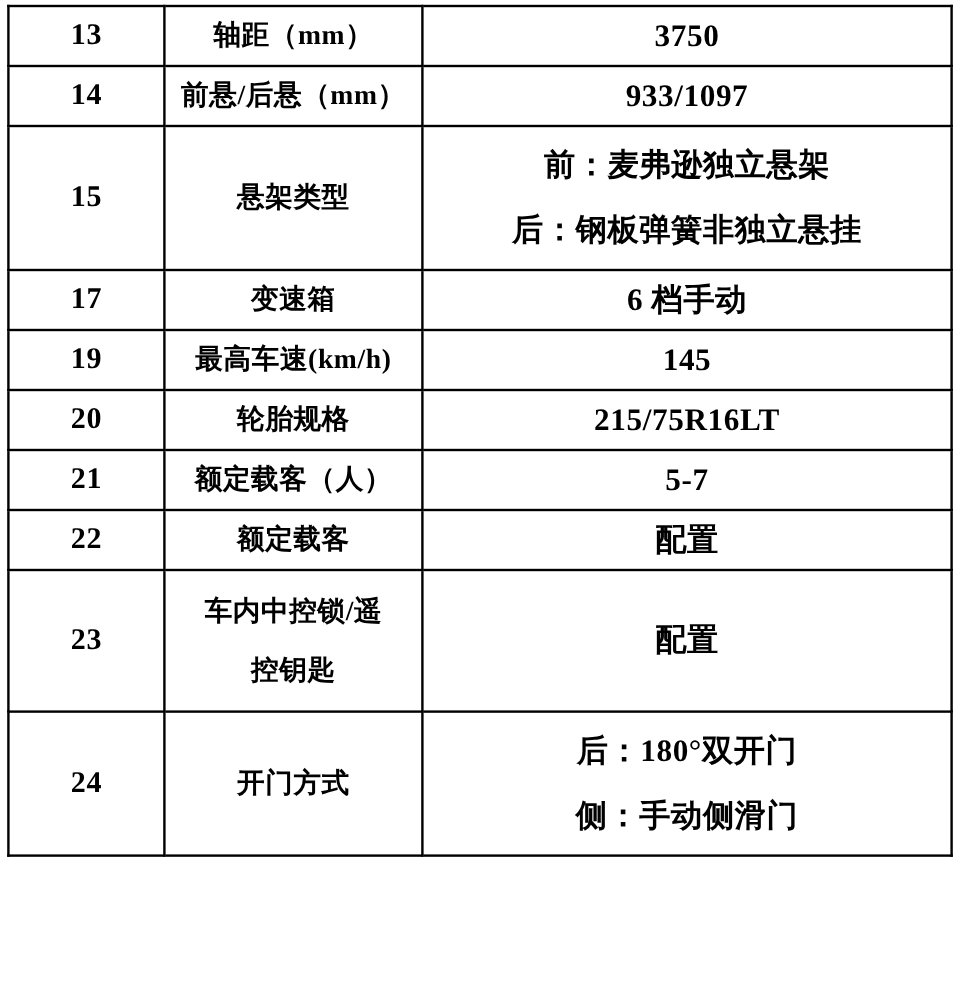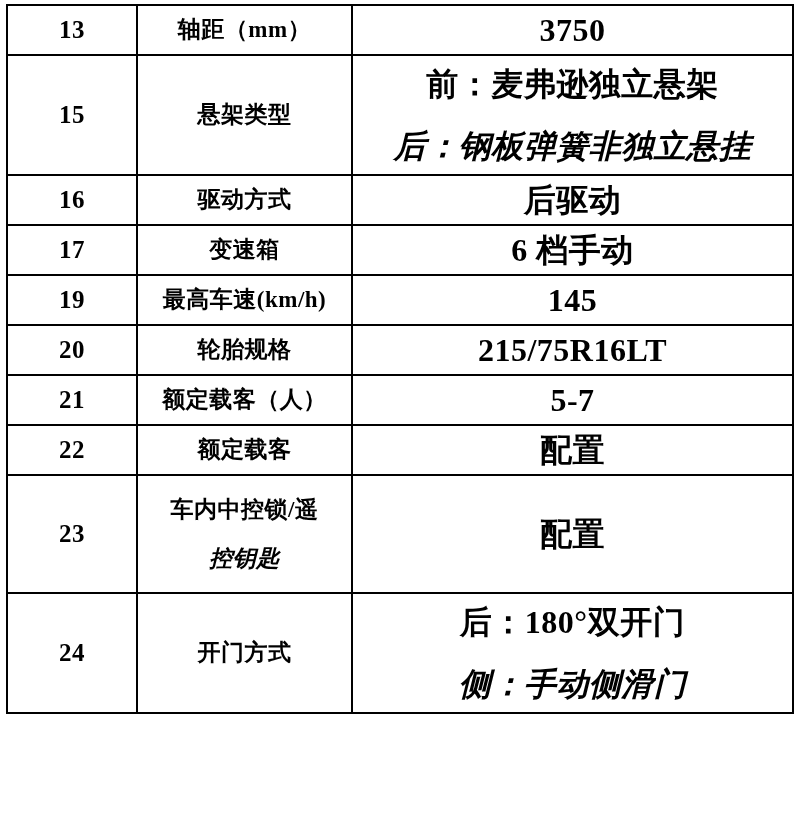--- a/index.html
+++ b/index.html
@@ -47,25 +47,25 @@
   }
   .idx {
     font-size: 25px;
     letter-spacing: 0.5px;
   }
   .name {
     font-size: 23px;
     letter-spacing: 0.5px;
   }
   .val {
-    font-size: 32px;
+    font-size: 26px;
     letter-spacing: 0.5px;
   }
   .line { display: block; white-space: nowrap; }
-  .line + .line { margin-top: 16px; font-style: italic; }
+  .line + .line { margin-top: 16px; }
 
   
   .h-single { height: 50px; }
   .h-double { height: 120px; }
   .h-tall   { height: 118px; }
 </style>
 </head>
 <body>
 
 <div class="sheet">
@@ -88,57 +88,57 @@
               <span class="name line">轴距（mm）</span>
             </div>
         </td>
         <td>
           <div class="cell-inner">
               <span class="val line">3750</span>
             </div>
         </td>
       </tr>
 
+      <tr class="h-single">
+        <td>
+          <div class="cell-inner">
+              <span class="idx line">14</span>
+            </div>
+        </td>
+        <td>
+          <div class="cell-inner">
+              <span class="name line">前悬/后悬（mm）</span>
+            </div>
+        </td>
+        <td>
+          <div class="cell-inner">
+              <span class="val line">933/1097</span>
+            </div>
+        </td>
+      </tr>
 
       <tr class="h-double">
         <td>
           <div class="cell-inner">
               <span class="idx line">15</span>
             </div>
         </td>
         <td>
           <div class="cell-inner">
               <span class="name line">悬架类型</span>
             </div>
         </td>
         <td>
           <div class="cell-inner">
             <span class="val line">前：麦弗逊独立悬架</span>
             <span class="val line">后：钢板弹簧非独立悬挂</span>
           </div>
         </td>
       </tr>
 
-      <tr class="h-single">
-        <td>
-          <div class="cell-inner">
-              <span class="idx line">16</span>
-            </div>
-        </td>
-        <td>
-          <div class="cell-inner">
-              <span class="name line">驱动方式</span>
-            </div>
-        </td>
-        <td>
-          <div class="cell-inner">
-              <span class="val line">后驱动</span>
-            </div>
-        </td>
-      </tr>
 
       <tr class="h-single">
         <td>
           <div class="cell-inner">
               <span class="idx line">17</span>
             </div>
         </td>
         <td>
           <div class="cell-inner">
               <span class="name line">变速箱</span>

